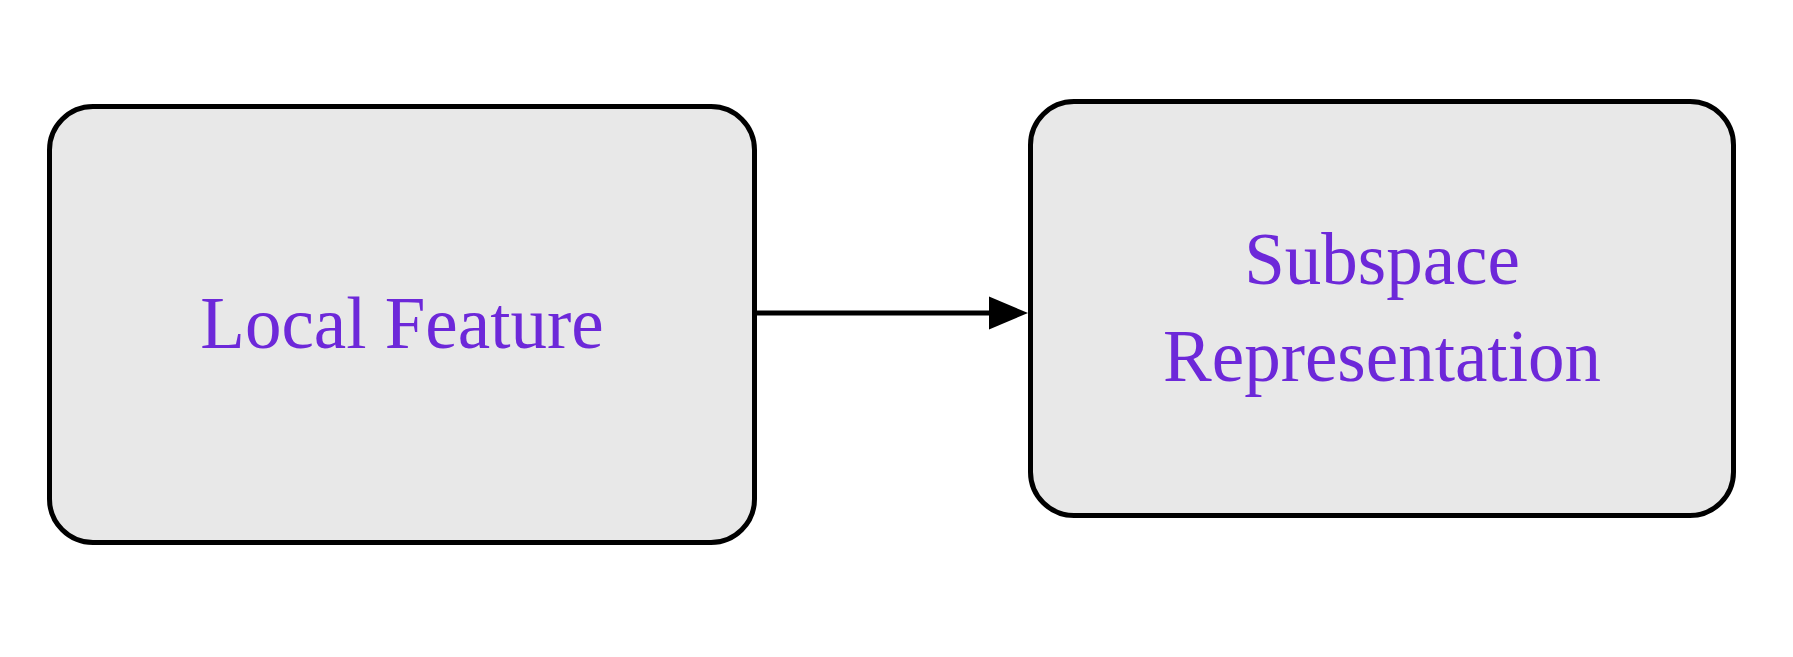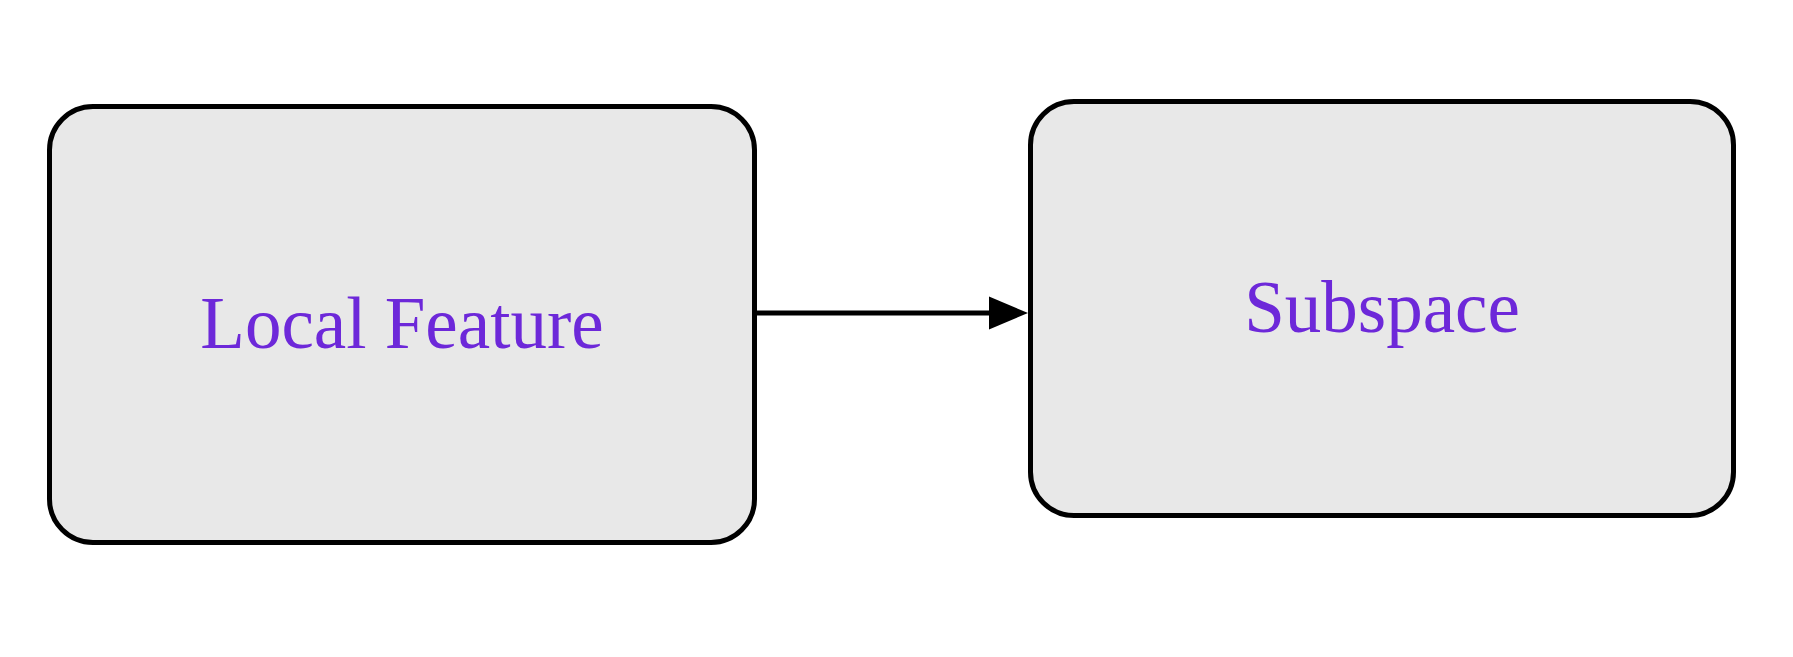--- a/index.html
+++ b/index.html
@@ -63,15 +63,16 @@
     <span class="line">Local Feature</span>
   </div>
 
   <svg class="edge" viewBox="0 0 271 40" style="color: rgb(0, 0, 0);">
     <line x1="0" y1="20" x2="236" y2="20" stroke="currentColor" stroke-width="5"></line>
     <polygon points="232,3.5 271,20 232,36.5" fill="currentColor"></polygon>
   </svg>
 
   <div class="node node-right">
     <span class="line">Subspace</span>
+    <span class="line">Representation</span>
   </div>
 
 </div>
 
 </body></html>

